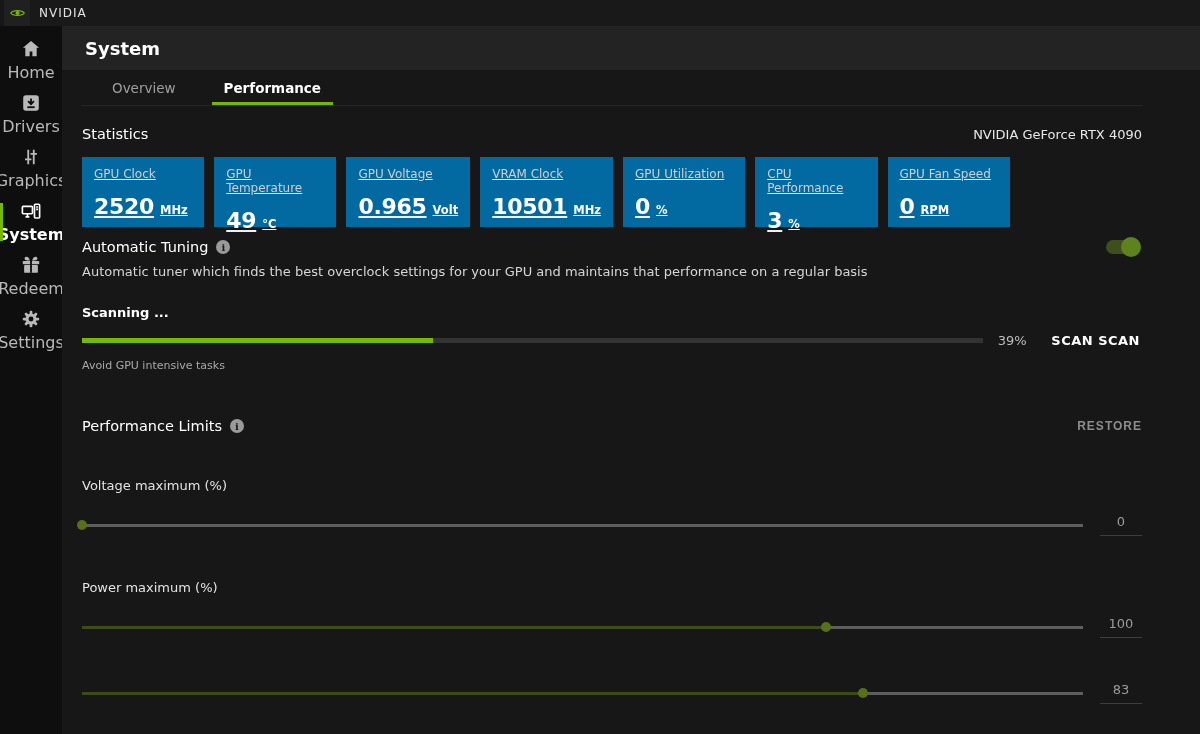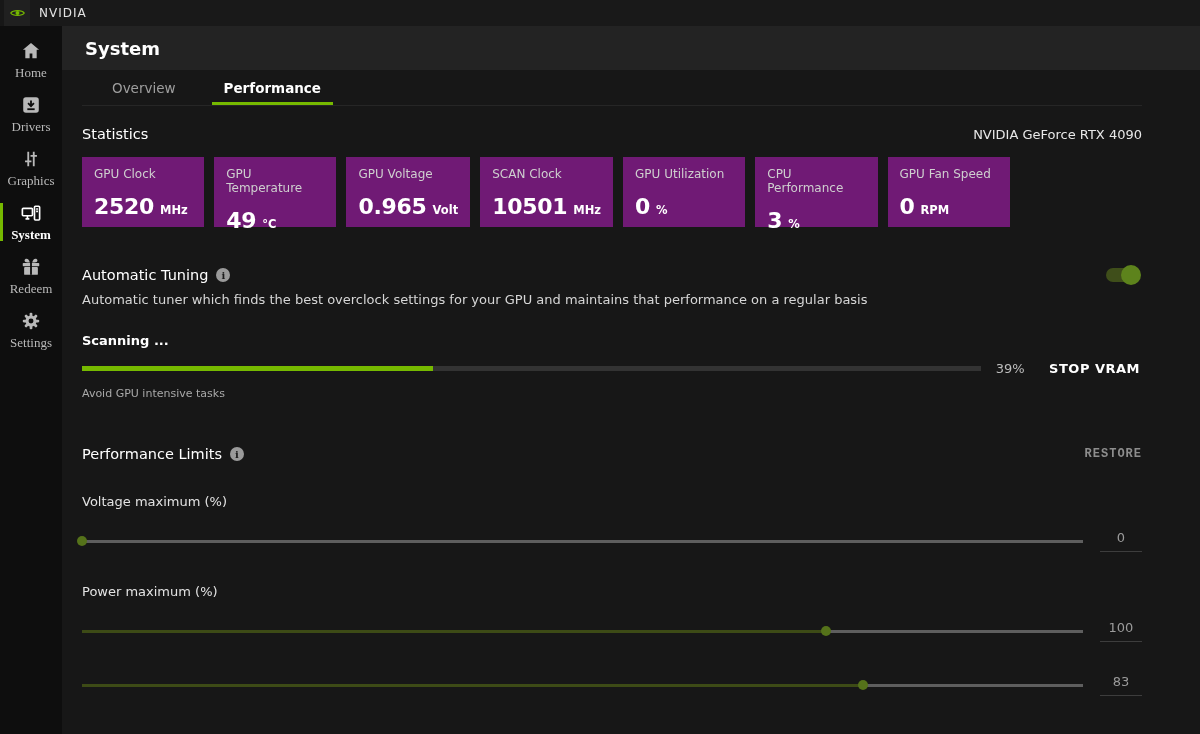--- a/index.html
+++ b/index.html
@@ -11,21 +11,21 @@
     background:#191919; display:flex; align-items:center; z-index:5; }
   .logo-box { width:26px; height:26px; display:flex; align-items:center; justify-content:center;
     background:#202020; }
   .brand { font-size:12px; letter-spacing:1px; color:#e2e2e2; margin-left:9px; }
 
   
   .sidebar { position:absolute; left:0; top:26px; width:62px; height:708px;
     background:#0e0e0e; display:flex; flex-direction:column; padding-top:7px; }
   .side-item { position:relative; width:62px; height:54px; display:flex; flex-direction:column;
     align-items:center; justify-content:center; color:#b9b9b9; cursor:pointer; gap:3px; }
-  .side-item .s-label { font-size:13px;font-family:Liberation Serif, serif; }
+  .side-item .s-label { font-size:16px; }
   .side-item.active { color:#ffffff; }
   .side-item.active .s-label { font-weight:bold; }
   .side-item.active::before { content:""; position:absolute; left:0; top:8px; bottom:8px;
     width:3px; background:var(--accent); }
   .side-item svg { display:block; }
 
   
   .headerband { position:absolute; left:62px; top:26px; width:1138px; height:44px;
     background:#232323; display:flex; align-items:center; padding-left:23px; }
   .page-title { font-size:18px; font-weight:bold; color:#ffffff; }
@@ -41,54 +41,54 @@
   .tab.active { color:#ffffff; font-weight:bold; }
   .tab.active::after { content:""; position:absolute; left:0; right:0; bottom:0; height:3px;
     background:var(--accent); }
 
   .section-row { display:flex; align-items:center; justify-content:space-between; }
   .section-title { font-size:14.5px; font-weight:normal; color:#ffffff; }
   .gpu-name { font-size:13px; color:#e8e8e8; }
 
   .stats { margin-top:20px; }
   .cards { margin-top:15px; display:grid; grid-template-columns:repeat(8,1fr); gap:10px; }
-  .card { background:#701a75; height:70px; padding:10px 12px; }
+  .card { background:#0369a1; height:70px; padding:10px 12px;text-decoration:underline; }
   .card-label { font-size:12px; color:#cfcfcf; }
   .card-valrow { margin-top:13px; display:flex; align-items:baseline; gap:6px; }
   .card-value { font-size:22px; font-weight:bold; color:#ffffff; letter-spacing:-0.3px; }
   .card-unit { font-size:11.5px; font-weight:bold; color:#ffffff; }
 
   .title-with-info { display:flex; align-items:center; gap:8px; }
   .info-icon { width:14px; height:14px; border-radius:50%; background:#9a9a9a; color:#1a1a1a;
     font-size:10px; font-weight:bold; display:flex; align-items:center; justify-content:center;
     font-family:"DejaVu Serif","Liberation Serif",serif; cursor:pointer; }
 
-  .tuning { margin-top:40px; }
+  .tuning { margin-top:12px; }
   .tuning-desc { margin-top:9px; font-size:13px; color:#d6d6d6; }
 
   .toggle { position:relative; width:34px; height:14px; border-radius:7px; background:#3f4e1a;
     cursor:pointer; margin-right:2px; }
   .toggle .knob { position:absolute; right:-1px; top:-3px; width:20px; height:20px;
     border-radius:50%; background:#5d831c; }
 
   .scanrow-label { margin-top:26px; font-size:13px; font-weight:bold; color:#ffffff; }
   .progress-row { margin-top:9px; display:flex; align-items:center; }
   .progress-track { flex:1; height:5px; background:#333333; position:relative; }
   .progress-fill { position:absolute; left:0; top:0; bottom:0; background:var(--accent); }
   .progress-pct { width:58px; text-align:center; font-size:13px; color:#bdbdbd; }
   .stop-btn { background:none; border:none; color:#ffffff; font-size:13px; font-weight:bold;
     letter-spacing:0.5px; cursor:pointer; padding:4px 2px 4px 10px;
     font-family:"DejaVu Sans","Liberation Sans",sans-serif; }
   .scan-hint { margin-top:7px; font-size:11px; color:#a9a9a9; }
 
   .limits { margin-top:46px; }
   .restore-btn { background:none; border:none; color:#8d8d8d; font-size:12px; font-weight:bold;
-    letter-spacing:1px; cursor:pointer; font-family:Liberation Mono, monospace; }
-
-  .slider-group { margin-top:32px; }
+    letter-spacing:1px; cursor:pointer; font-family:Liberation Sans, sans-serif; }
+
+  .slider-group { margin-top:44px; }
   .slider-label { font-size:13px; color:#e3e3e3; }
   .slider-row { margin-top:21px; display:flex; align-items:center; }
   .slider-track { flex:1; height:3px; background:#5e5e5e; position:relative; cursor:pointer; }
   .slider-fill { position:absolute; left:0; top:0; bottom:0; background:#3d4b16; }
   .slider-knob { position:absolute; top:50%; transform:translate(-50%,-50%); width:10px;
     height:10px; border-radius:50%; background:#55721a; cursor:grab; }
   .slider-value { width:42px; margin-left:17px; text-align:center; font-size:13px; color:#9b9b9b;
     border-bottom:1px solid #3d3d3d; padding-bottom:6px; cursor:text; }
 
   :root { --accent:#76b900; }
@@ -207,21 +207,21 @@
           </div>
       </div>
       <div class="card">
         <div class="card-label">GPU Voltage</div>
         <div class="card-valrow">
             <span class="card-value">0.965</span>
             <span class="card-unit">Volt</span>
           </div>
       </div>
       <div class="card">
-        <div class="card-label">SCAN Clock</div>
+        <div class="card-label">VRAM Clock</div>
         <div class="card-valrow">
             <span class="card-value">10501</span>
             <span class="card-unit">MHz</span>
           </div>
       </div>
       <div class="card">
         <div class="card-label">GPU Utilization</div>
         <div class="card-valrow">
             <span class="card-value">0</span>
             <span class="card-unit">%</span>
@@ -255,21 +255,21 @@
       </div>
     </div>
     <div class="tuning-desc">Automatic tuner which finds the best overclock settings for your GPU and maintains that performance on a regular basis</div>
 
     <div class="scanrow-label">Scanning ...</div>
     <div class="progress-row">
       <div class="progress-track">
         <div class="progress-fill" style="width: 39%;"></div>
       </div>
       <span class="progress-pct">39%</span>
-      <button class="stop-btn">STOP VRAM</button>
+      <button class="stop-btn">SCAN SCAN</button>
     </div>
     <div class="scan-hint">Avoid GPU intensive tasks</div>
   </div>
 
   <div class="limits">
     <div class="section-row">
       <div class="title-with-info">
         <span class="section-title">Performance Limits</span>
         <span class="info-icon">i</span>
       </div>

